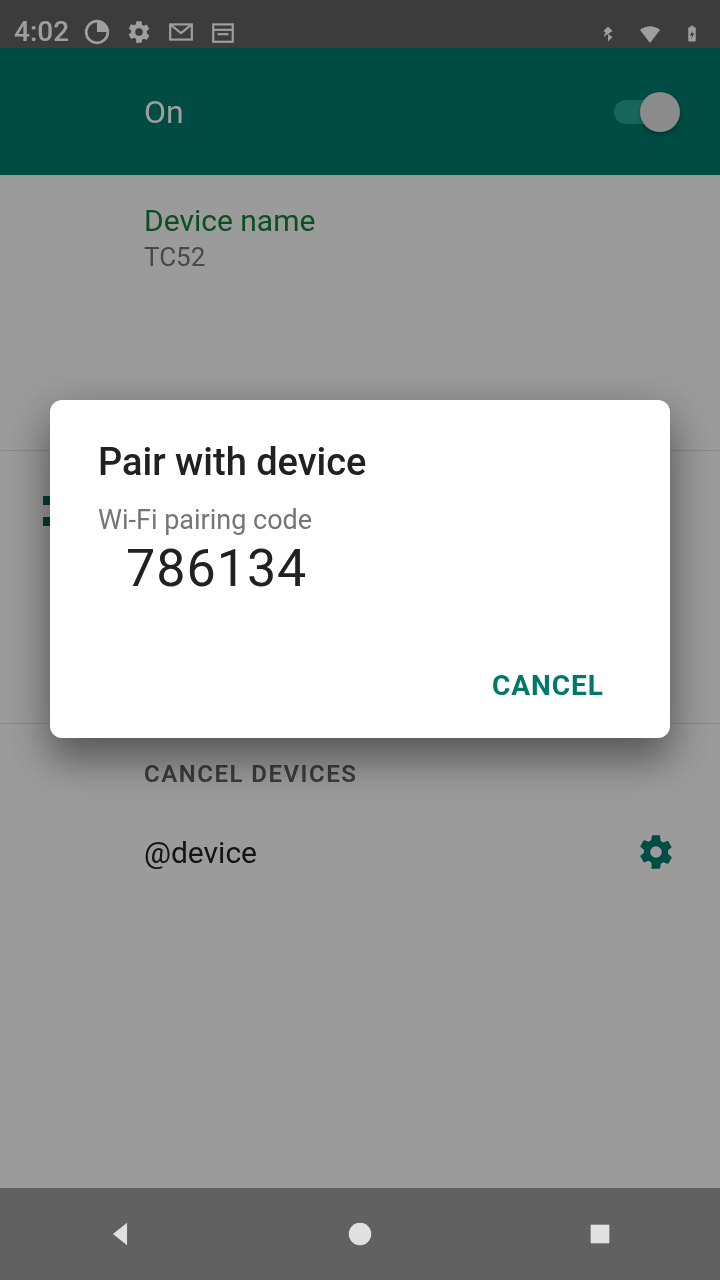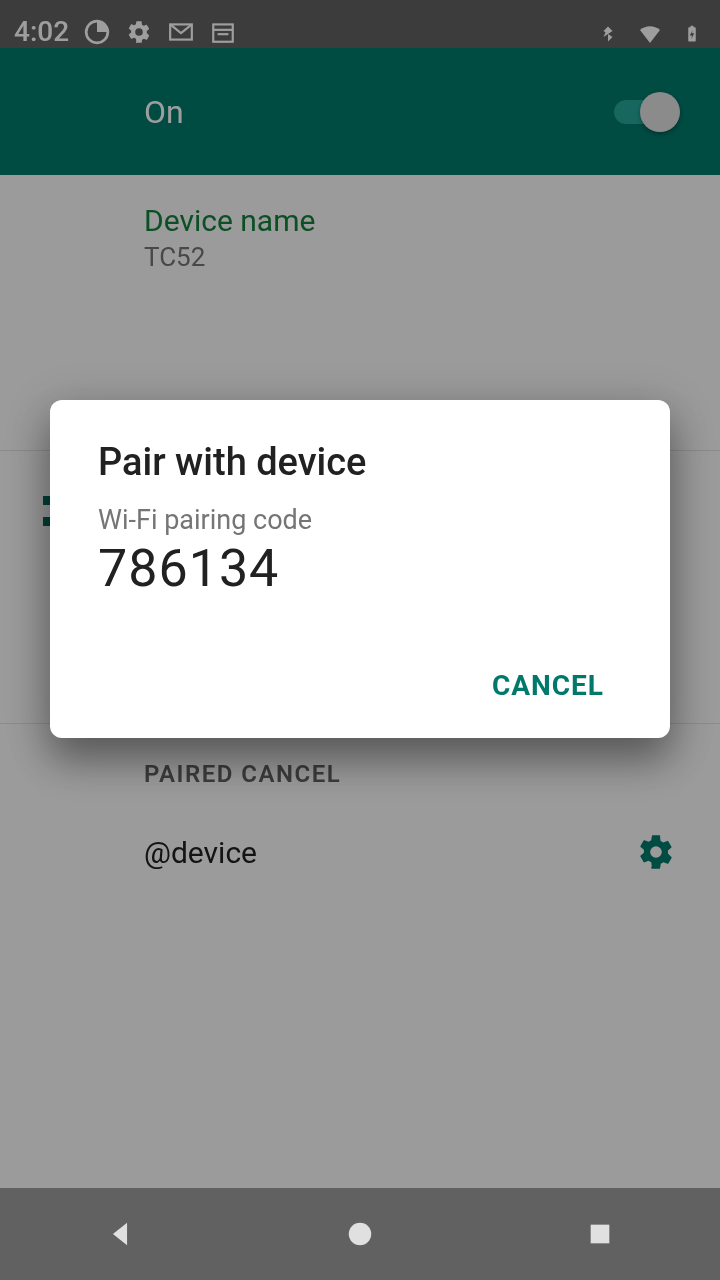--- a/index.html
+++ b/index.html
@@ -46,21 +46,21 @@
   .nav-bar { position:absolute; bottom:0; left:0; width:100%; height:92px; background:#616161; display:flex; align-items:center; justify-content:space-around; }
   .nav-icon { width:40px; height:40px; display:flex; align-items:center; justify-content:center; }
 
   
   .scrim { position:absolute; inset:0; background:rgba(0,0,0,.38); }
 
   
   .dialog { position:absolute; top:400px; left:50px; width:620px; background:#fff; border-radius:12px; box-shadow:0 24px 38px rgba(0,0,0,.3),0 9px 46px rgba(0,0,0,.22); padding:40px 48px 24px 48px; }
   .dlg-title { font-size:38px; font-weight:500; color:#212121; margin-bottom:20px; }
   .dlg-label { font-size:27px; color:#757575; margin-bottom:2px; }
-  .dlg-code { font-size:52px; font-weight:400; color:#212121; margin-bottom:22px; letter-spacing:1px; }
+  .dlg-code { font-size:52px; font-weight:400; color:#212121; margin-bottom:22px; letter-spacing:1px;margin-left:28px; }
   .dlg-ip { font-size:27px; color:#757575; }
   .dlg-actions { display:flex; justify-content:flex-end; margin-top:58px; }
   .dlg-cancel { font-size:28px; font-weight:700; color:#00796b; letter-spacing:1px; padding:12px 18px; background:none; border:none; cursor:pointer; }
 </style>
 </head>
 <body>
 
 <div class="screen">
 
   <div class="status-bar">
@@ -137,21 +137,21 @@
           <rect x="2" y="16" width="6" height="6"></rect>
           <rect x="12" y="2" width="4" height="4"></rect>
           <rect x="18" y="8" width="4" height="4"></rect>
         </svg>
     </div>
     <div class="qr-text" style="height:200px"></div>
   </div>
 
   <div class="divider"></div>
 
-  <div class="section-header">PAIRED CANCEL</div>
+  <div class="section-header">CANCEL DEVICES</div>
   <div class="paired-row">
     <div class="paired-name">@device</div>
     <div class="gear-btn">
       <svg viewBox="0 0 24 24" width="40" height="40" fill="#00796b">
           <path d="M19.14,12.94a7,7,0,0,0,0-1.88l2-1.55a.5.5,0,0,0,.12-.64l-1.9-3.29a.5.5,0,0,0-.6-.22l-2.36.95a7.07,7.07,0,0,0-1.63-.94l-.36-2.51A.5.5,0,0,0,14,2H10a.5.5,0,0,0-.49.42L9.15,4.93a7.07,7.07,0,0,0-1.63.94L5.16,4.92a.5.5,0,0,0-.6.22L2.66,8.43a.5.5,0,0,0,.12.64l2,1.55a7,7,0,0,0,0,1.88l-2,1.55a.5.5,0,0,0-.12.64l1.9,3.29a.5.5,0,0,0,.6.22l2.36-.95a7.07,7.07,0,0,0,1.63.94l.36,2.51A.5.5,0,0,0,10,22h4a.5.5,0,0,0,.49-.42l.36-2.51a7.07,7.07,0,0,0,1.63-.94l2.36.95a.5.5,0,0,0,.6-.22l1.9-3.29a.5.5,0,0,0-.12-.64ZM12,15.5A3.5,3.5,0,1,1,15.5,12,3.5,3.5,0,0,1,12,15.5Z"></path>
         </svg>
     </div>
   </div>
 
   <div class="scrim"></div>

